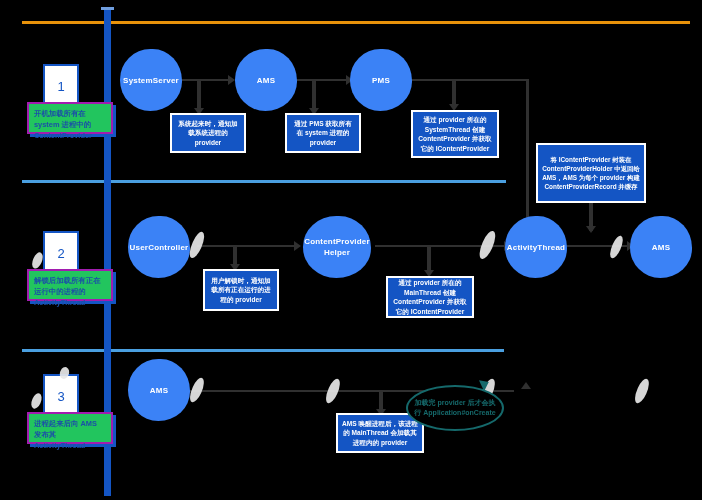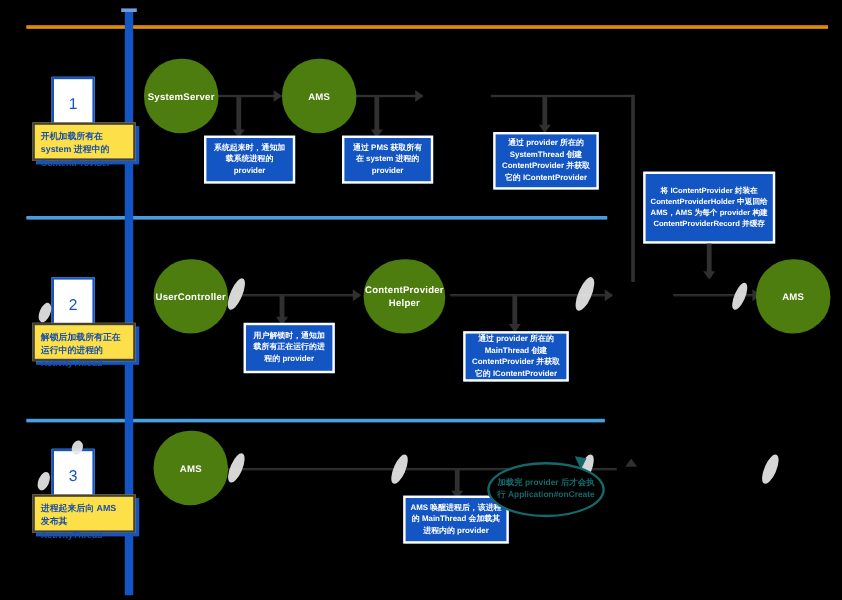--- a/index.html
+++ b/index.html
@@ -14,28 +14,28 @@
   .div-inner{position:absolute;height:2px;}
 
   
   .spine{position:absolute;background:#1455c4;}
 
   
   .step{position:absolute;}
   .step-num{position:absolute;background:#fff;border:2px solid #1455c4;
             display:flex;align-items:center;justify-content:center;
             color:#1455c4;font-size:13px;}
-  .step-label{position:absolute;background:#fde047;border:2px solid #404040;
+  .step-label{position:absolute;background:#22c55e;border:2px solid #a21caf;
               color:#1b4fa8;font-size:7.4px;line-height:11px;
               padding:4px 5px;box-sizing:border-box;font-weight:bold;}
   .step-shadow{position:absolute;background:#1455c4;}
 
   
   .node{position:absolute;border-radius:50% 48% 52% 50%/50% 52% 48% 50%;
-        background:#4d7c0f;display:flex;align-items:center;justify-content:center;
+        background:#3b82f6;display:flex;align-items:center;justify-content:center;
         text-align:center;color:#fff;font-size:8px;font-weight:bold;
         line-height:11px;letter-spacing:.2px;}
 
   
   .note{position:absolute;background:#1455c4;border:2px solid #fff;
         color:#fff;font-size:6.6px;line-height:9.5px;text-align:center;
         display:flex;align-items:center;justify-content:center;
         padding:3px 4px;box-sizing:border-box;font-weight:bold;}
 
   
@@ -115,20 +115,23 @@
   <div class="vline" style="left:452px;top:80px;height:28px;"></div>
   <div class="arrow-d" style="left:449px;top:104px;"></div>
   <div class="plainline" style="left:526px;top:79px;width:3px;height:156px;"></div>
 
   <div class="node" style="left:120px;top:49px;width:62px;height:62px;">
     <span>SystemServer</span>
   </div>
   <div class="node" style="left:235px;top:49px;width:62px;height:62px;">
     <span>AMS</span>
   </div>
+  <div class="node" style="left:350px;top:49px;width:62px;height:62px;">
+    <span>PMS</span>
+  </div>
 
   <div class="note" style="left:170px;top:113px;width:76px;height:40px;">系统起来时，通知加载系统进程的 provider</div>
   <div class="note" style="left:285px;top:113px;width:76px;height:40px;">通过 PMS 获取所有在 system 进程的 provider</div>
   <div class="note" style="left:411px;top:110px;width:88px;height:48px;">通过 provider 所在的 SystemThread 创建 ContentProvider 并获取它的 IContentProvider</div>
 
   <div class="note" style="left:536px;top:143px;width:110px;height:60px;font-size:6.4px;line-height:9px;">将 IContentProvider 封装在 ContentProviderHolder 中返回给 AMS，AMS 为每个 provider 构建 ContentProviderRecord 并缓存</div>
   <div class="vline" style="left:589px;top:203px;height:28px;"></div>
   <div class="arrow-d" style="left:586px;top:226px;"></div>
 
   <div class="hline" style="left:197px;top:245px;width:103px;"></div>
@@ -142,20 +145,23 @@
   <div class="arrow-d" style="left:424px;top:270px;"></div>
 
   <div class="hline" style="left:561px;top:245px;width:72px;"></div>
   <div class="arrow-r" style="left:627px;top:241px;"></div>
 
   <div class="node" style="left:303px;top:216px;width:68px;height:62px;">
     <span>ContentProvider Helper</span>
   </div>
   <div class="node" style="left:128px;top:216px;width:62px;height:62px;">
     <span>UserController</span>
+  </div>
+  <div class="node" style="left:505px;top:216px;width:62px;height:62px;">
+    <span>ActivityThread</span>
   </div>
   <div class="node" style="left:630px;top:216px;width:62px;height:62px;">
     <span>AMS</span>
   </div>
 
   <div class="slash" style="left:192px;top:231px;width:10px;height:28px;"></div>
   <div class="slash" style="left:482px;top:230px;width:11px;height:30px;"></div>
   <div class="slash" style="left:612px;top:235px;width:9px;height:24px;"></div>
 
   <div class="note" style="left:203px;top:269px;width:76px;height:42px;">用户解锁时，通知加载所有正在运行的进程的 provider</div>

